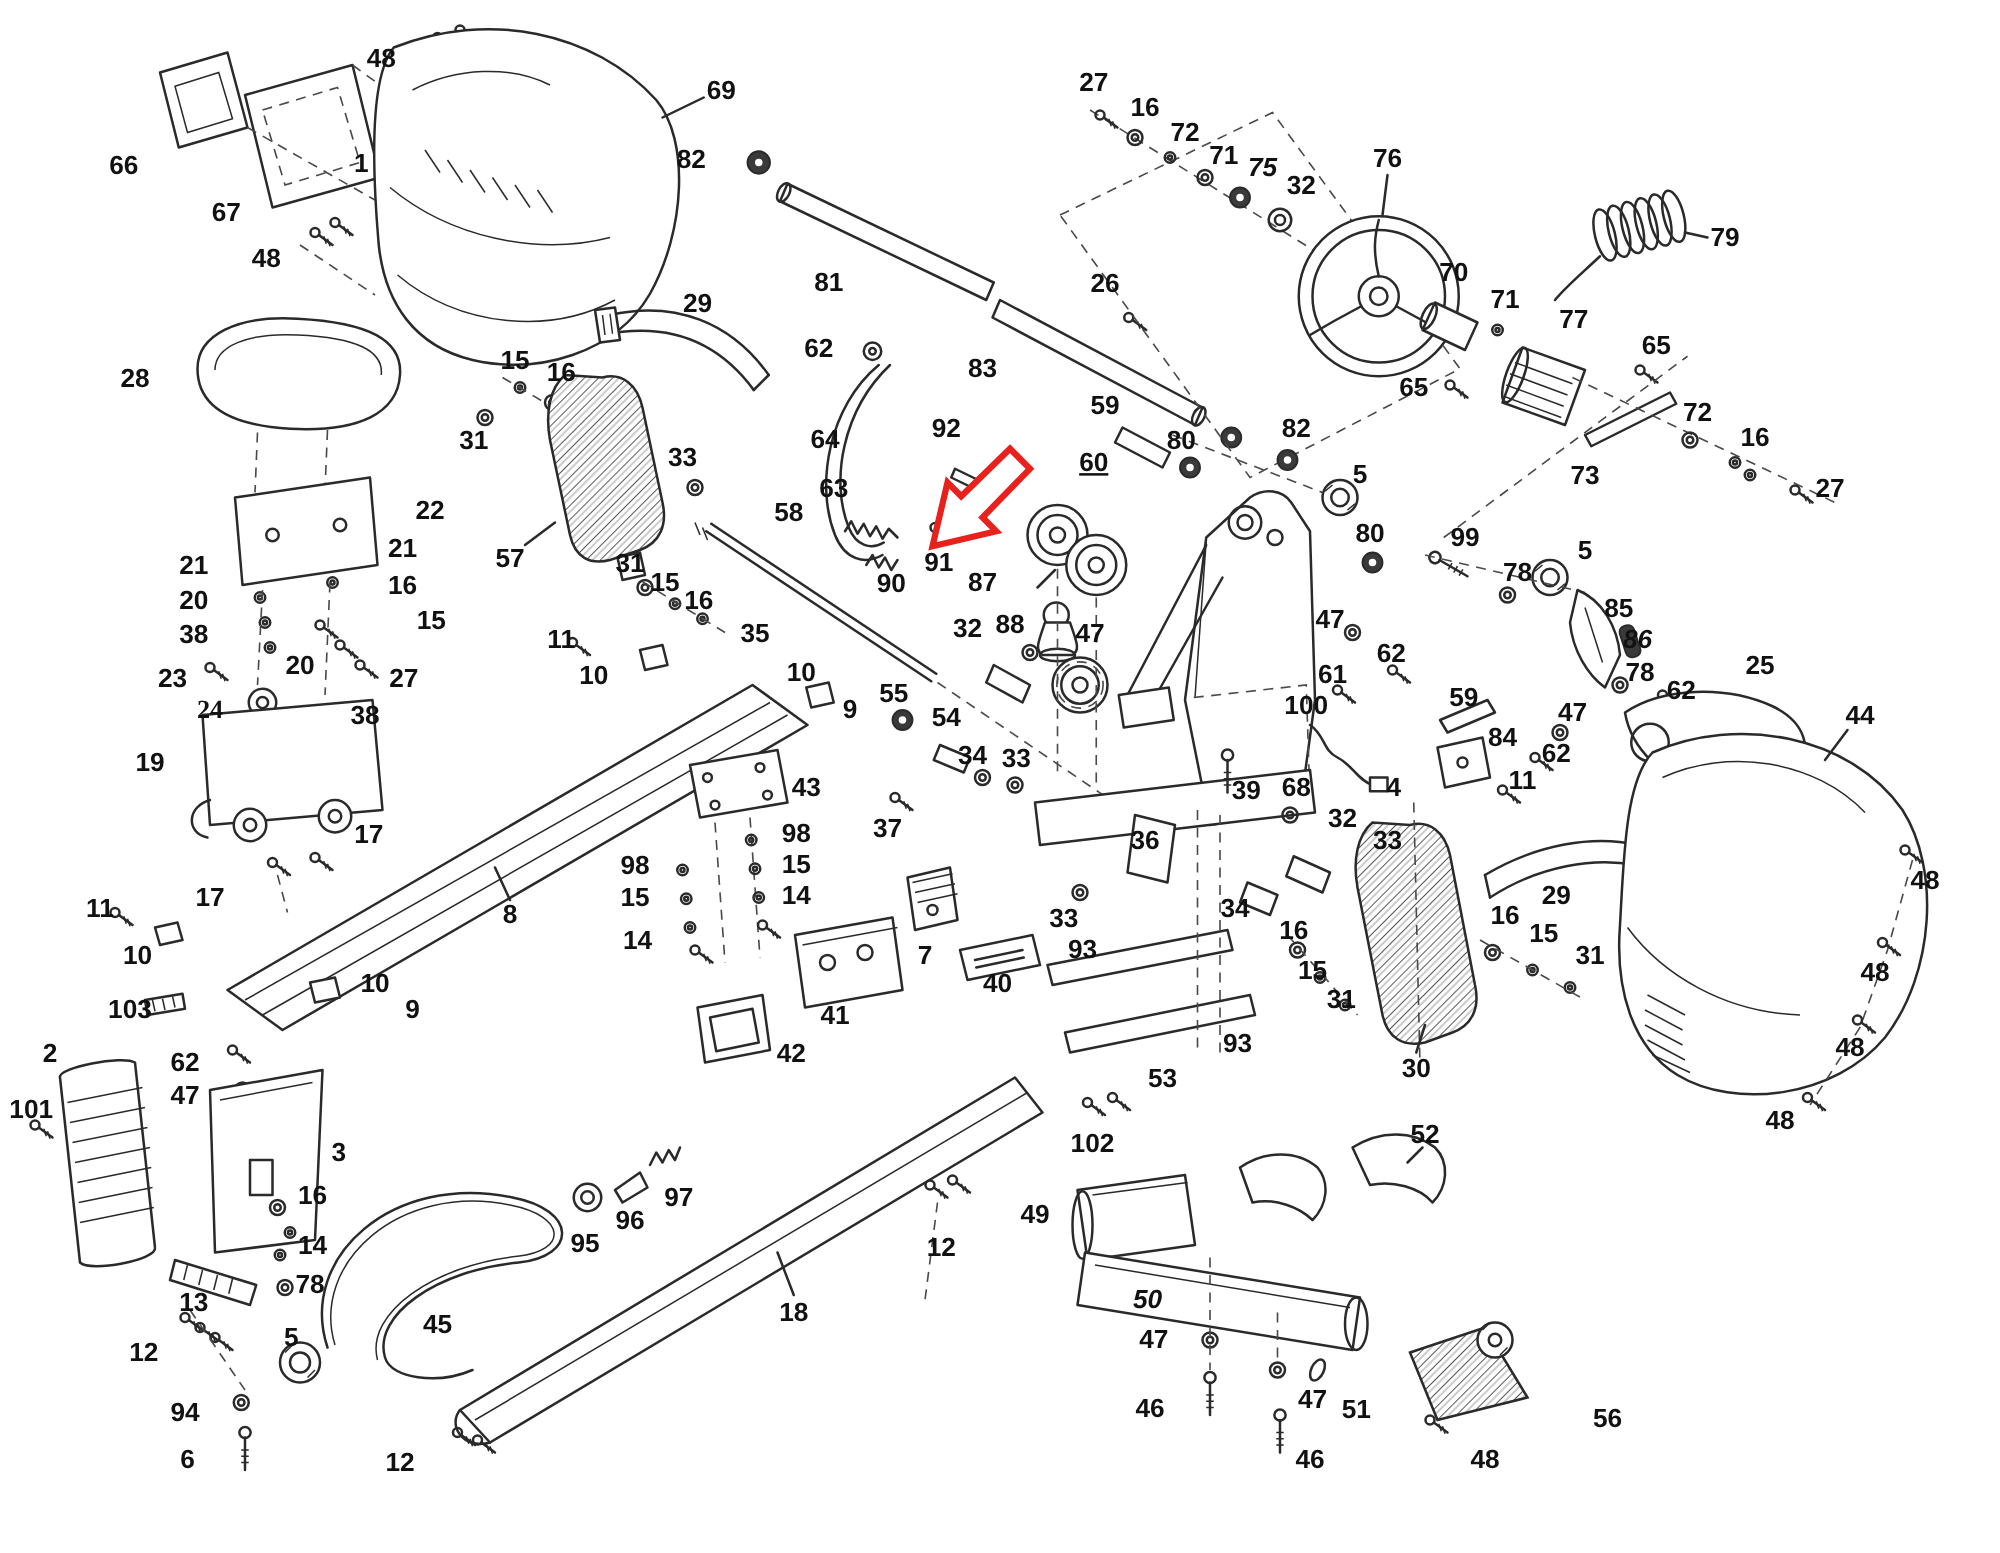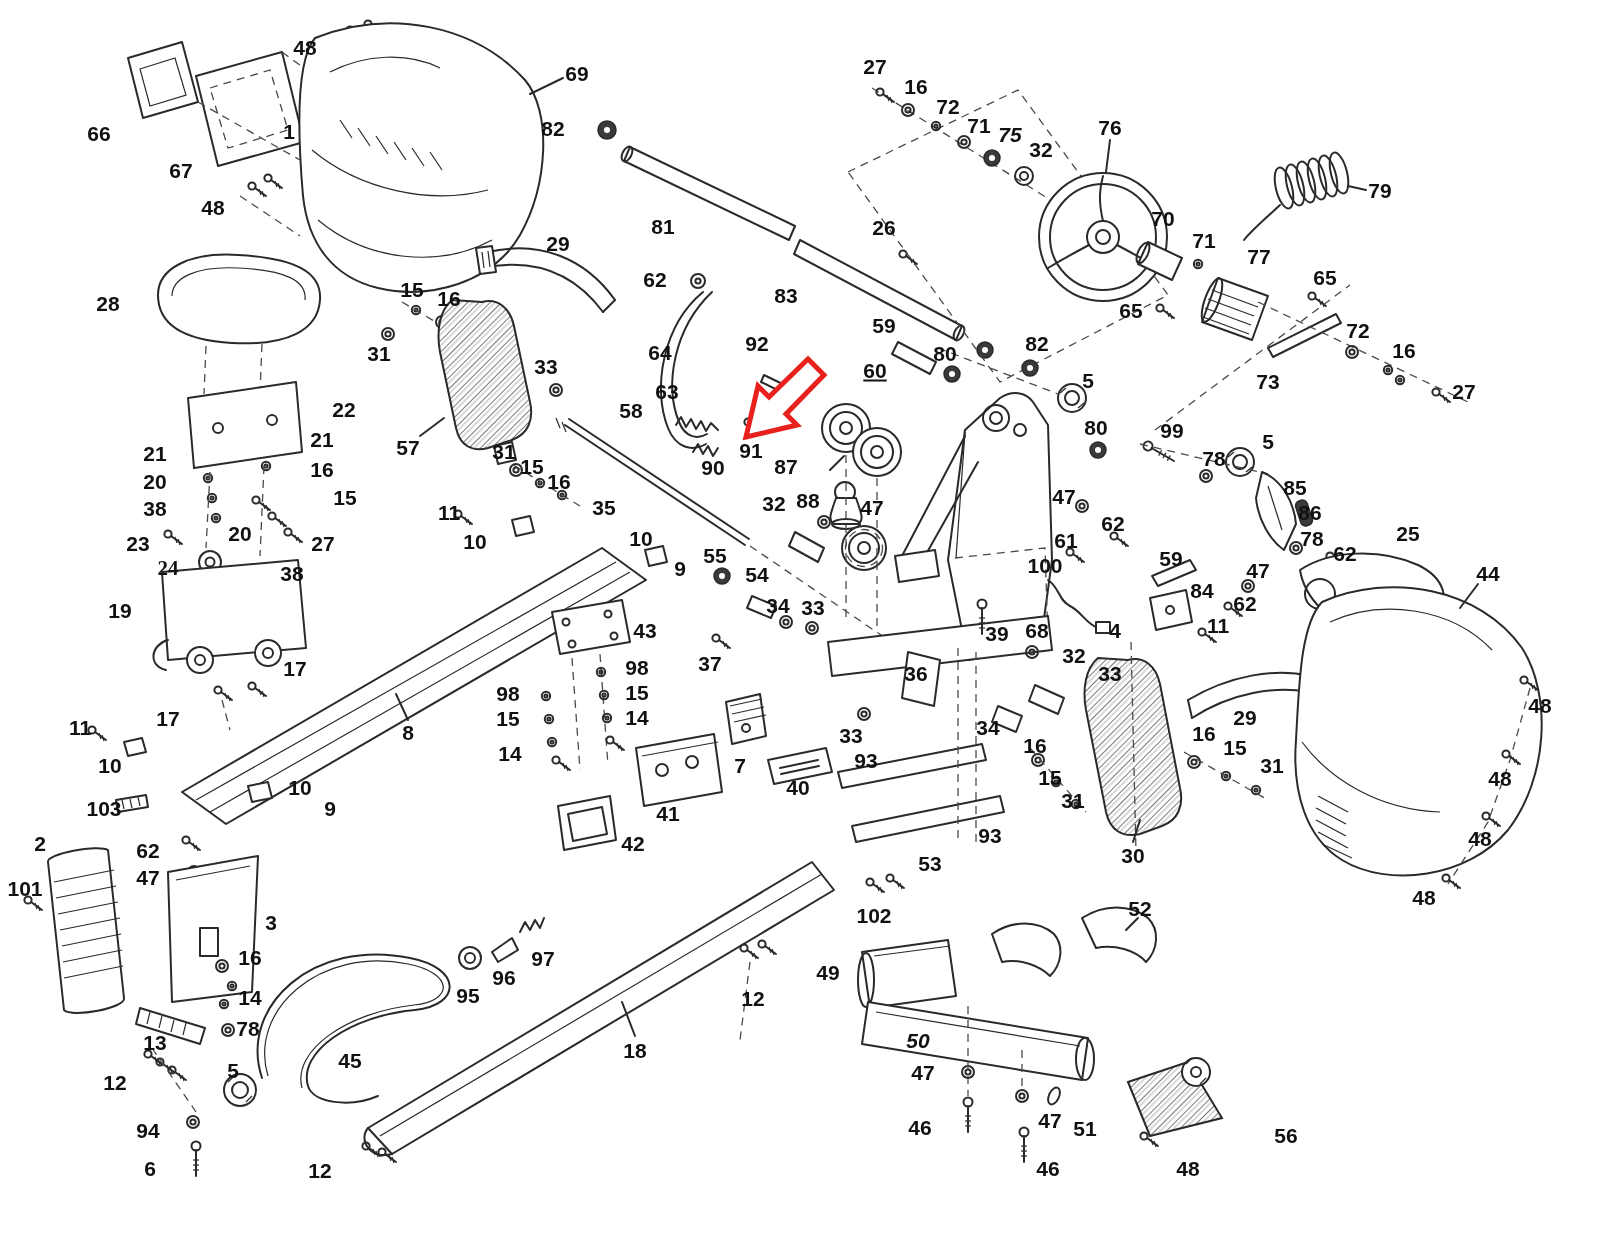--- a/index.html
+++ b/index.html
@@ -544,21 +544,21 @@
       <span class="part-label" style="left: 559px; top: 481px;">16</span>
       <span class="part-label" style="left: 631px; top: 410px;">58</span>
       <span class="part-label" style="left: 713px; top: 467px;">90</span>
       <span class="part-label" style="left: 751px; top: 450px;">91</span>
       <span class="part-label" style="left: 786px; top: 466px;">87</span>
       <span class="part-label" style="left: 1096px; top: 427px;">80</span>
       <span class="part-label" style="left: 1172px; top: 430px;">99</span>
       <span class="part-label" style="left: 1214px; top: 458px;">78</span>
       <span class="part-label" style="left: 1268px; top: 441px;">5</span>
       <span class="part-label" style="left: 1295px; top: 487px;">85</span>
-      <span class="part-label" style="left: 1310px; top: 512px;">86</span>
+      <span class="part-label" style="left: 1310px; top: 512px; font-style: italic;">86</span>
       <span class="part-label" style="left: 344px; top: 409px;">22</span>
       <span class="part-label" style="left: 322px; top: 439px;">21</span>
       <span class="part-label" style="left: 155px; top: 453px;">21</span>
       <span class="part-label" style="left: 322px; top: 469px;">16</span>
       <span class="part-label" style="left: 155px; top: 481px;">20</span>
       <span class="part-label" style="left: 345px; top: 497px;">15</span>
       <span class="part-label" style="left: 155px; top: 508px;">38</span>
       <span class="part-label" style="left: 138px; top: 543px;">23</span>
       <span class="part-label" style="left: 240px; top: 533px;">20</span>
       <span class="part-label" style="left: 323px; top: 543px;">27</span>

